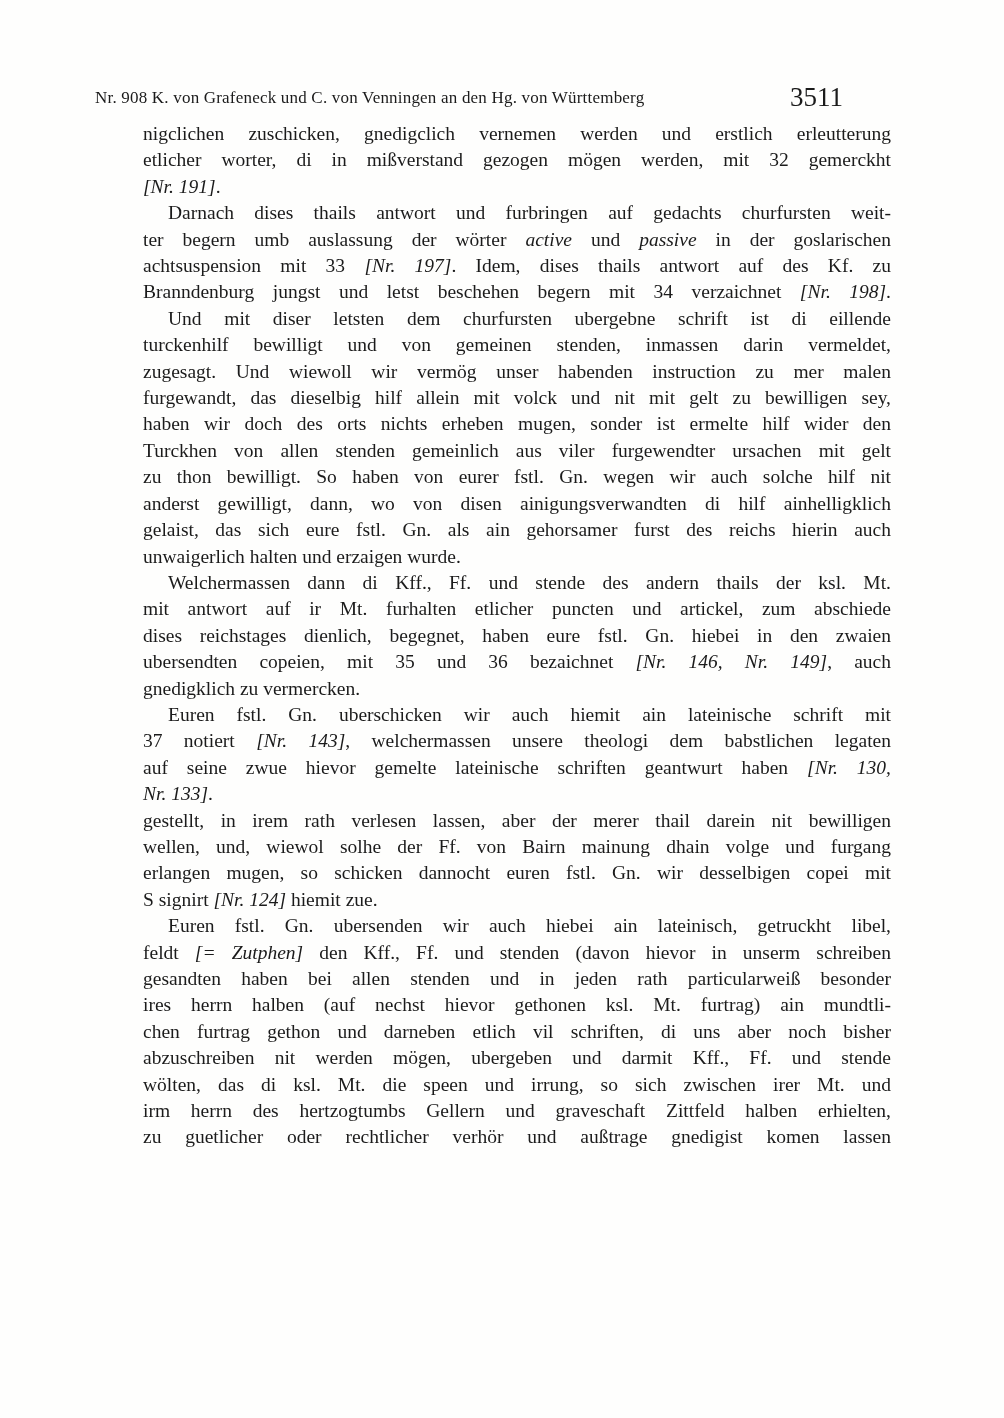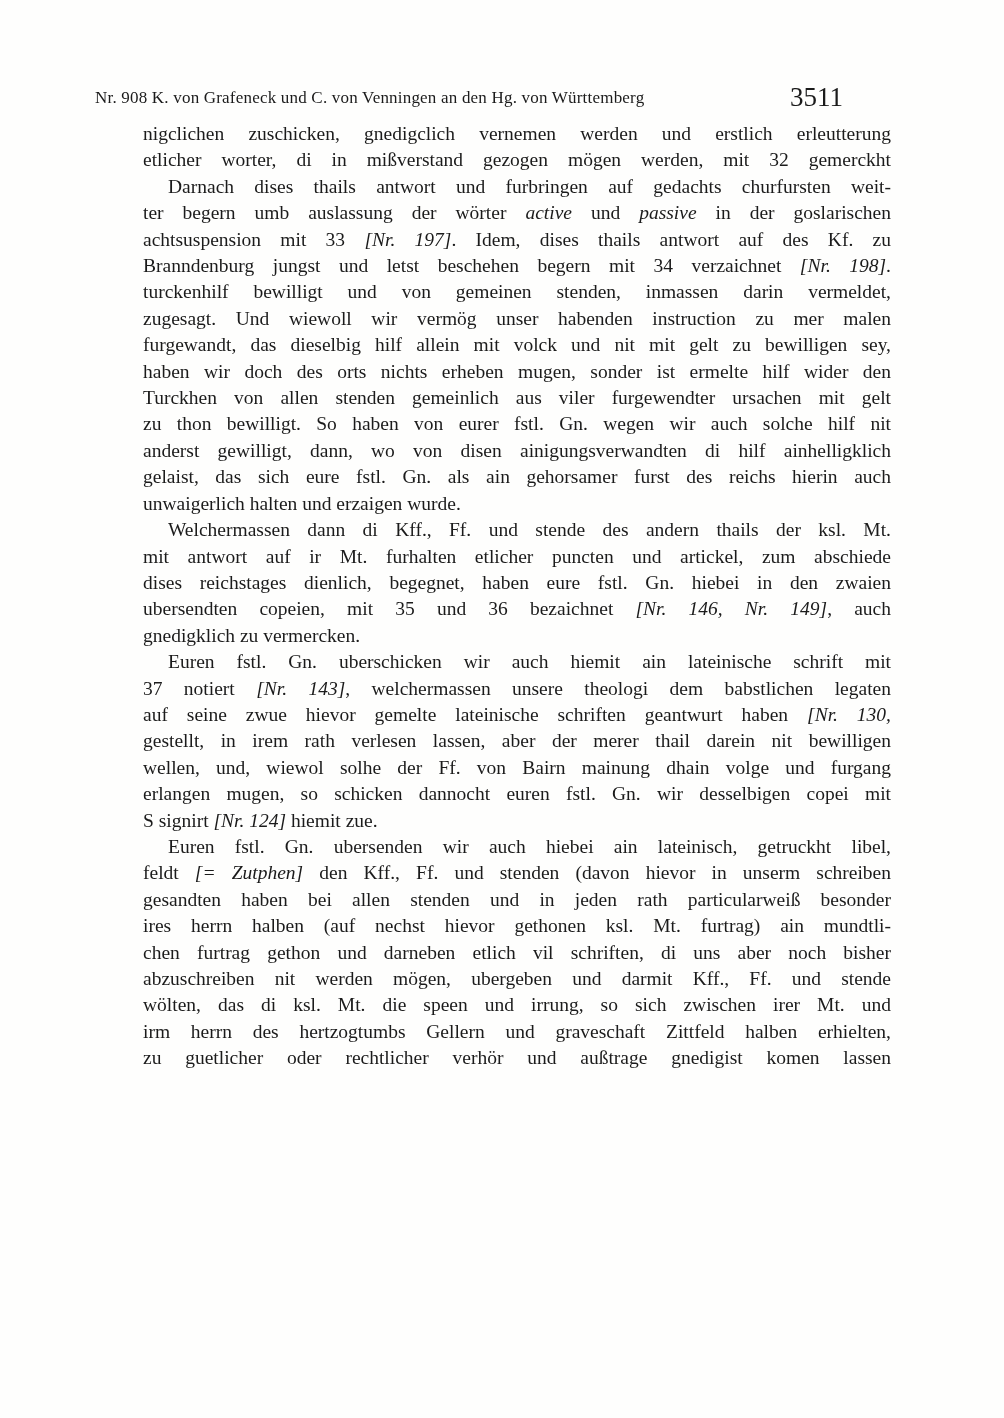--- a/index.html
+++ b/index.html
@@ -40,28 +40,30 @@
 
 <div class="page">
   <div class="running-header">
     <div class="header-title">Nr. 908 K. von Grafeneck und C. von Venningen an den Hg. von Württemberg</div>
     <div class="page-number">3511</div>
   </div>
   <div class="page-body">
       <div class="para">
         <div class="line">nigclichen zuschicken, gnedigclich vernemen werden und erstlich erleutterung</div>
         <div class="line">etlicher worter, di in mißverstand gezogen mögen werden, mit 32 gemerckht</div>
+        <div class="line short"><i>[Nr. 191]</i>.</div>
       </div>
       <div class="para">
         <div class="line indent">Darnach dises thails antwort und furbringen auf gedachts churfursten weit-</div>
         <div class="line">ter begern umb auslassung der wörter <i>active</i> und <i>passive</i> in der goslarischen</div>
         <div class="line">achtsuspension mit 33 <i>[Nr. 197]</i>. Idem, dises thails antwort auf des Kf. zu</div>
         <div class="line">Branndenburg jungst und letst beschehen begern mit 34 verzaichnet <i>[Nr. 198]</i>.</div>
       </div>
       <div class="para">
+        <div class="line indent">Und mit diser letsten dem churfursten ubergebne schrift ist di eillende</div>
         <div class="line">turckenhilf bewilligt und von gemeinen stenden, inmassen darin vermeldet,</div>
         <div class="line">zugesagt. Und wiewoll wir vermög unser habenden instruction zu mer malen</div>
         <div class="line">furgewandt, das dieselbig hilf allein mit volck und nit mit gelt zu bewilligen sey,</div>
         <div class="line">haben wir doch des orts nichts erheben mugen, sonder ist ermelte hilf wider den</div>
         <div class="line">Turckhen von allen stenden gemeinlich aus viler furgewendter ursachen mit gelt</div>
         <div class="line">zu thon bewilligt. So haben von eurer fstl. Gn. wegen wir auch solche hilf nit</div>
         <div class="line">anderst gewilligt, dann, wo von disen ainigungsverwandten di hilf ainhelligklich</div>
         <div class="line">gelaist, das sich eure fstl. Gn. als ain gehorsamer furst des reichs hierin auch</div>
         <div class="line short">unwaigerlich halten und erzaigen wurde.</div>
       </div>
@@ -69,20 +71,21 @@
         <div class="line indent">Welchermassen dann di Kff., Ff. und stende des andern thails der ksl. Mt.</div>
         <div class="line">mit antwort auf ir Mt. furhalten etlicher puncten und artickel, zum abschiede</div>
         <div class="line">dises reichstages dienlich, begegnet, haben eure fstl. Gn. hiebei in den zwaien</div>
         <div class="line">ubersendten copeien, mit 35 und 36 bezaichnet <i>[Nr. 146, Nr. 149]</i>, auch</div>
         <div class="line short">gnedigklich zu vermercken.</div>
       </div>
       <div class="para">
         <div class="line indent">Euren fstl. Gn. uberschicken wir auch hiemit ain lateinische schrift mit</div>
         <div class="line">37 notiert <i>[Nr. 143]</i>, welchermassen unsere theologi dem babstlichen legaten</div>
         <div class="line">auf seine zwue hievor gemelte lateinische schriften geantwurt haben <i>[Nr. 130,</i></div>
+        <div class="line short"><i>Nr. 133]</i>.</div>
       </div>
       <div class="para">
         <div class="line">gestellt, in irem rath verlesen lassen, aber der merer thail darein nit bewilligen</div>
         <div class="line">wellen, und, wiewol solhe der Ff. von Bairn mainung dhain volge und furgang</div>
         <div class="line">erlangen mugen, so schicken dannocht euren fstl. Gn. wir desselbigen copei mit</div>
         <div class="line short">S signirt <i>[Nr. 124]</i> hiemit zue.</div>
       </div>
       <div class="para">
         <div class="line indent">Euren fstl. Gn. ubersenden wir auch hiebei ain lateinisch, getruckht libel,</div>
         <div class="line">feldt <i>[= Zutphen]</i> den Kff., Ff. und stenden (davon hievor in unserm schreiben</div>

